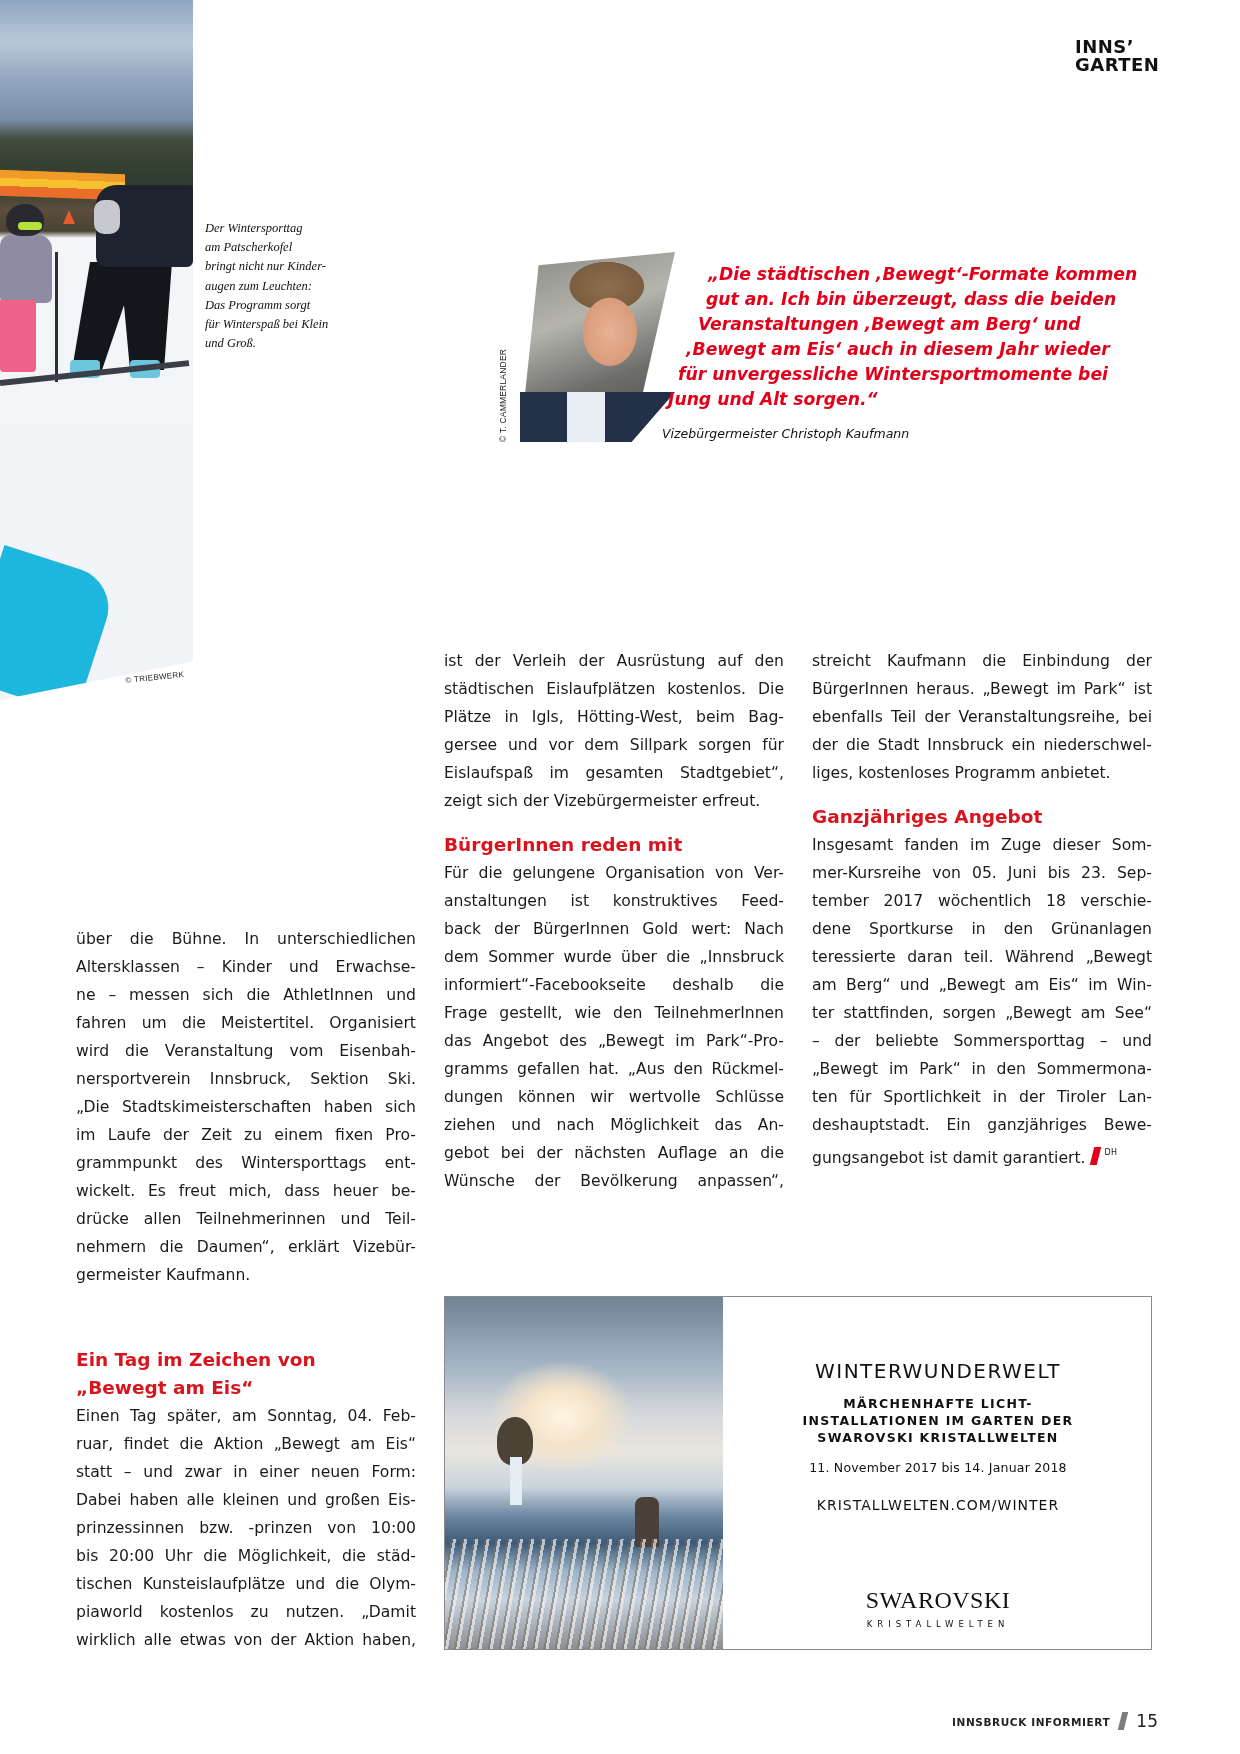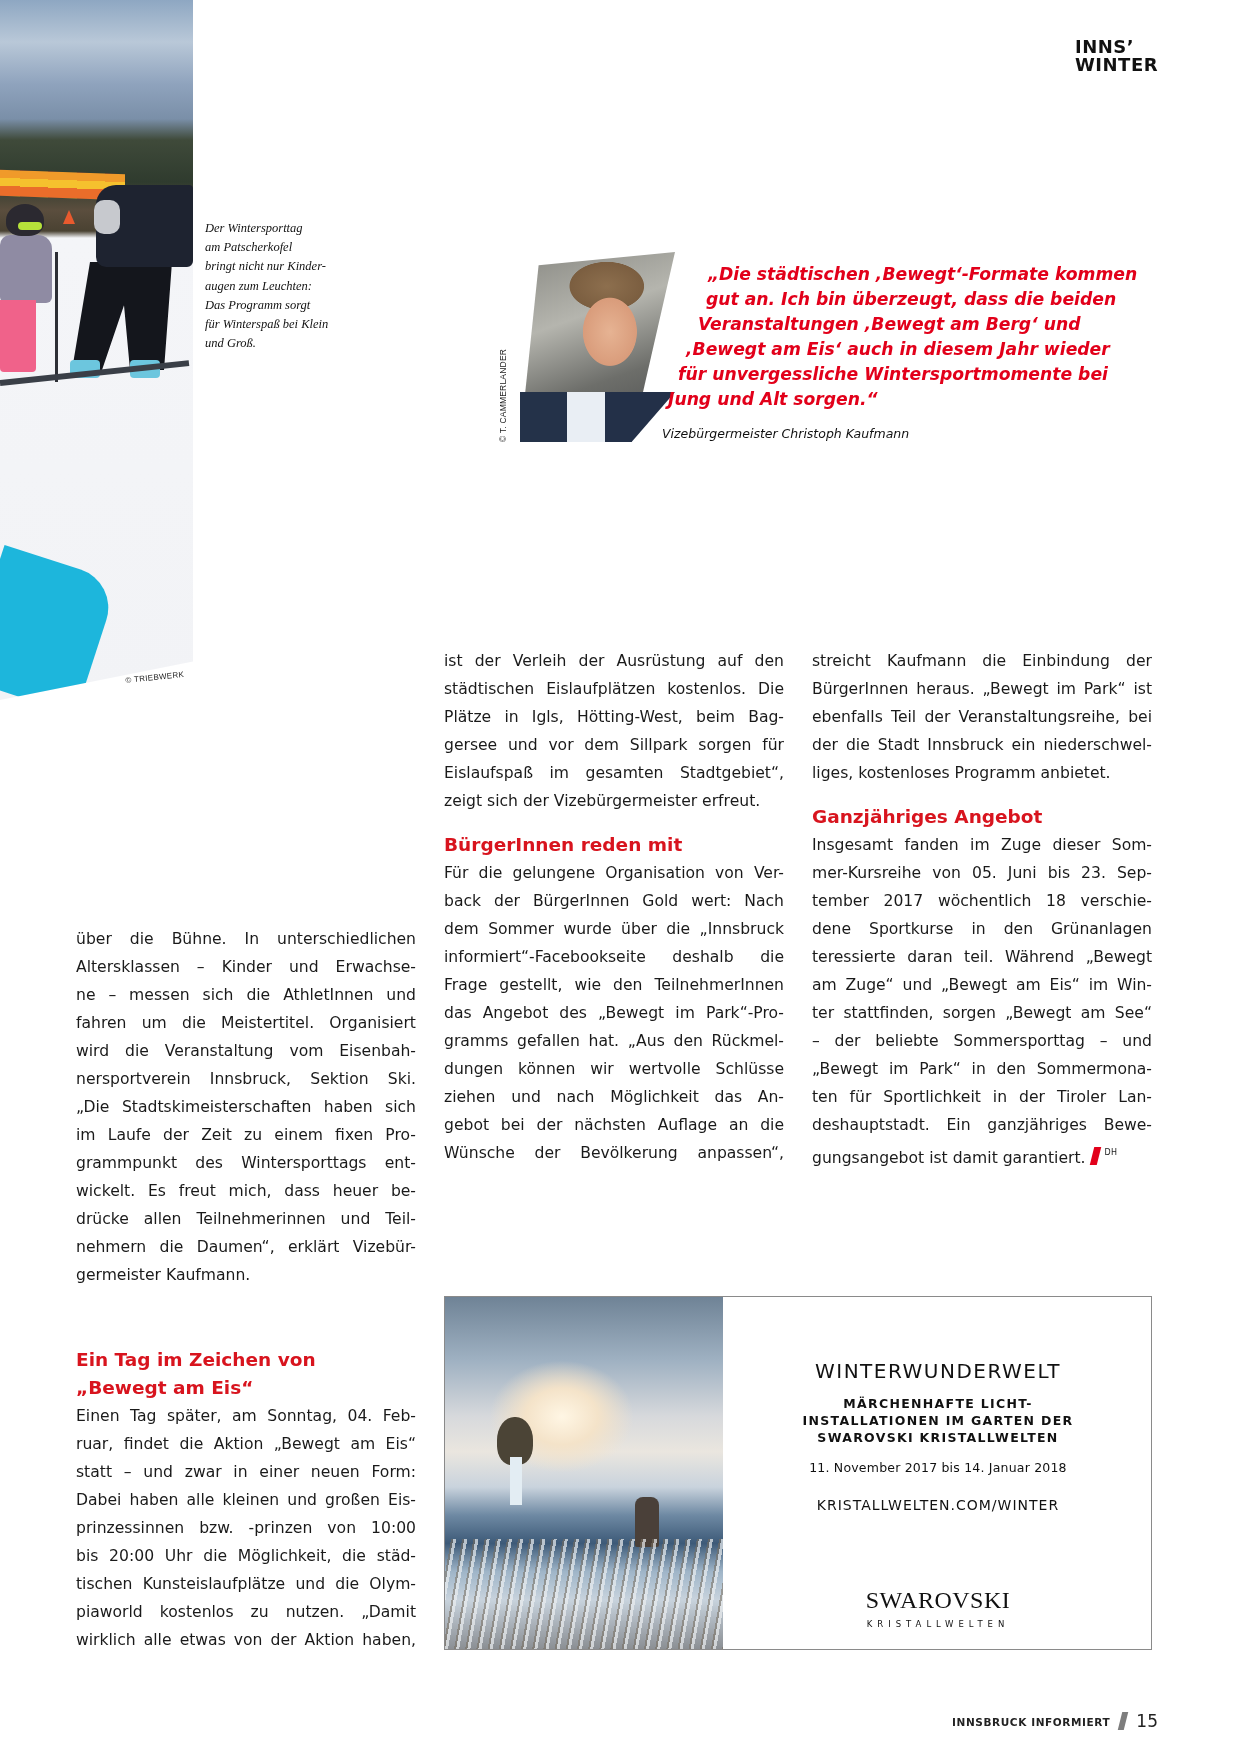--- a/index.html
+++ b/index.html
@@ -138,21 +138,21 @@
     font-size: 10.5px; font-weight: bold; letter-spacing: 0.6px; color: #222; white-space: nowrap;
   }
   .footer-slash { display: inline-block; width: 6px; height: 18px; background: #7d7d7d; transform: skewX(-14deg); margin: 0 10px 0 10px; vertical-align: -4px; }
   .footer-page { font-size: 17px; font-weight: normal; letter-spacing: 0; vertical-align: -1px; }
 </style>
 </head>
 <body>
 
 <div class="logo">
   <span>INNS’</span>
-  <span>WINTER</span>
+  <span>GARTEN</span>
 </div>
 
 <div class="ski-photo">
   <div class="ski-fence"></div>
   <div class="ski-cone"></div>
   <div class="ski-child-jacket"></div>
   <div class="ski-child-pants"></div>
   <div class="ski-child-helmet"></div>
   <div class="ski-child-goggles"></div>
   <div class="ski-pole"></div>
@@ -225,20 +225,21 @@
 <div class="col col-2">
   <span class="line">ist der Verleih der Ausrüstung auf den</span>
   <span class="line">städtischen Eislaufplätzen kostenlos. Die</span>
   <span class="line">Plätze in Igls, Hötting-West, beim Bag-</span>
   <span class="line">gersee und vor dem Sillpark sorgen für</span>
   <span class="line">Eislaufspaß im gesamten Stadtgebiet“,</span>
   <span class="line last">zeigt sich der Vizebürgermeister erfreut.</span>
   <div style="height:16px"></div>
   <h3>BürgerInnen reden mit</h3>
   <span class="line">Für die gelungene Organisation von Ver-</span>
+  <span class="line">anstaltungen ist konstruktives Feed-</span>
   <span class="line">back der BürgerInnen Gold wert: Nach</span>
   <span class="line">dem Sommer wurde über die „Innsbruck</span>
   <span class="line">informiert“-Facebookseite deshalb die</span>
   <span class="line">Frage gestellt, wie den TeilnehmerInnen</span>
   <span class="line">das Angebot des „Bewegt im Park“-Pro-</span>
   <span class="line">gramms gefallen hat. „Aus den Rückmel-</span>
   <span class="line">dungen können wir wertvolle Schlüsse</span>
   <span class="line">ziehen und nach Möglichkeit das An-</span>
   <span class="line">gebot bei der nächsten Auflage an die</span>
   <span class="line">Wünsche der Bevölkerung anpassen“,</span>
@@ -250,21 +251,21 @@
   <span class="line">ebenfalls Teil der Veranstaltungsreihe, bei</span>
   <span class="line">der die Stadt Innsbruck ein niederschwel-</span>
   <span class="line last">liges, kostenloses Programm anbietet.</span>
   <div style="height:16px"></div>
   <h3>Ganzjähriges Angebot</h3>
   <span class="line">Insgesamt fanden im Zuge dieser Som-</span>
   <span class="line">mer-Kursreihe von 05. Juni bis 23. Sep-</span>
   <span class="line">tember 2017 wöchentlich 18 verschie-</span>
   <span class="line">dene Sportkurse in den Grünanlagen</span>
   <span class="line">teressierte daran teil. Während „Bewegt</span>
-  <span class="line">am Zuge“ und „Bewegt am Eis“ im Win-</span>
+  <span class="line">am Berg“ und „Bewegt am Eis“ im Win-</span>
   <span class="line">ter stattfinden, sorgen „Bewegt am See“</span>
   <span class="line">– der beliebte Sommersporttag – und</span>
   <span class="line">„Bewegt im Park“ in den Sommermona-</span>
   <span class="line">ten für Sportlichkeit in der Tiroler Lan-</span>
   <span class="line">deshauptstadt. Ein ganzjähriges Bewe-</span>
   <div style="white-space:nowrap">
     <span>gungsangebot ist damit garantiert.</span><span class="end-mark"></span><span class="end-initials">DH</span>
   </div>
 </div>
 

